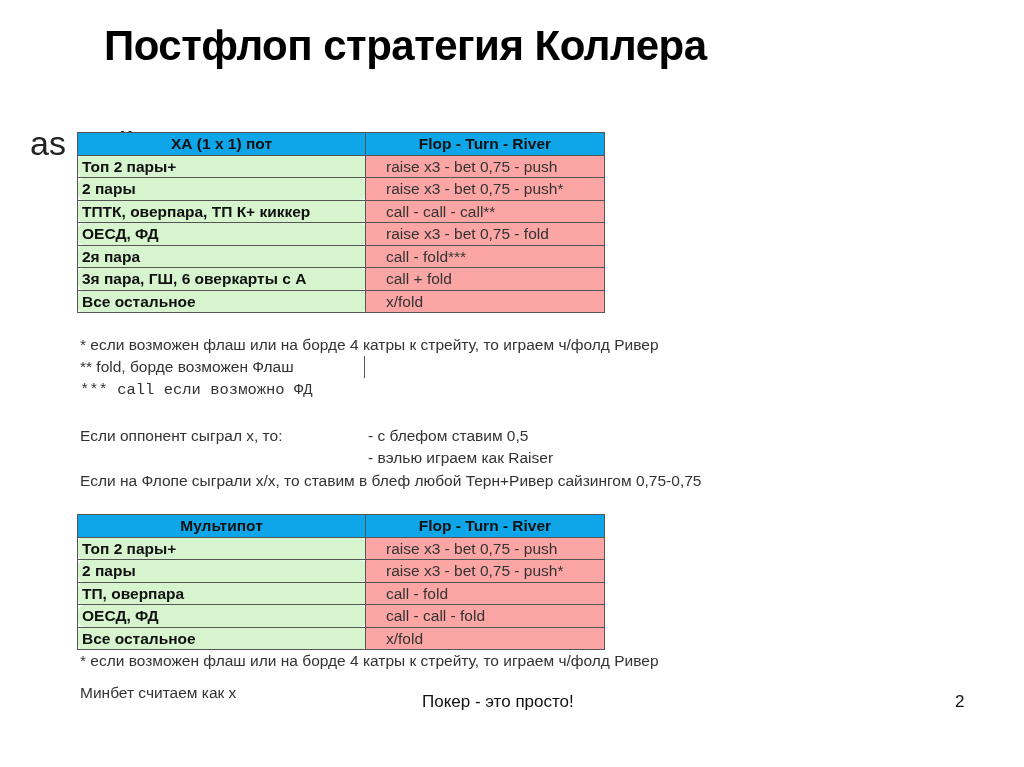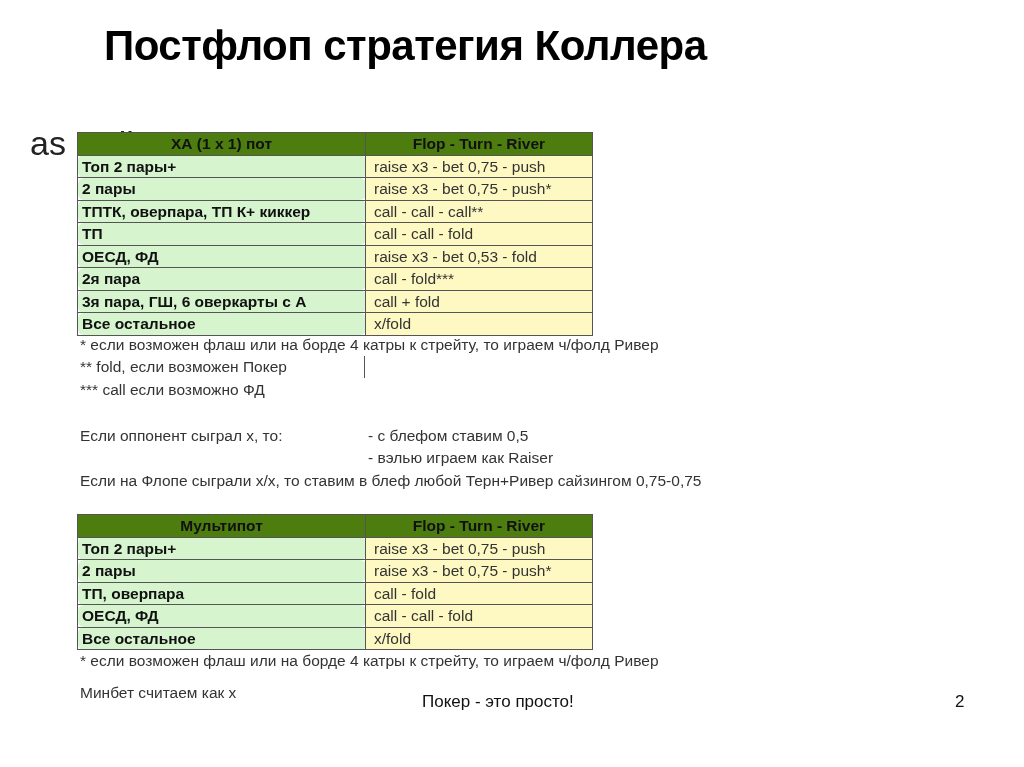--- a/index.html
+++ b/index.html
@@ -3,23 +3,23 @@
 <meta charset="utf-8">
 <style>
   html, body { margin: 0; padding: 0; background: #ffffff; }
   body { width: 1024px; height: 767px; position: relative; overflow: hidden;
          font-family: "Liberation Sans", sans-serif; color: #000; }
   .title { position: absolute; left: 104px; top: 22px; font-size: 42px; font-weight: bold;
            letter-spacing: -0.5px; font-family: "Liberation Sans", sans-serif; }
   .sub { position: absolute; left: 30px; top: 96px; font-size: 34px; font-weight: normal; color: #222; margin-top: 28px; }
   table.t { position: absolute; left: 77px; border-collapse: collapse; font-size: 15.5px; }
   table.t td, table.t th { border: 1px solid #555; padding: 0 4px; height: 21.5px; line-height: 21px; white-space: nowrap; }
-  table.t th { background: #4d7c0f; font-weight: bold; text-align: center; color: #111; }
+  table.t th { background: #0ea5e9; font-weight: bold; text-align: center; color: #111; }
   table.t td.k { background: #d6f5cf; font-weight: bold; width: 279px; color: #111; border-radius: 6px; }
-  table.t td.v { background: #fef9c3; width: 214px; padding-left: 8px; color: #333; }
+  table.t td.v { background: #fca5a5; width: 214px; padding-left: 20px; color: #333; }
   #t1 { top: 132px; }
   #t2 { top: 514px; }
   .note { position: absolute; left: 80px; font-size: 15.5px; color: #333; white-space: nowrap; }
   .vline { position: absolute; left: 364px; top: 356px; width: 1px; height: 22px; background: #555; }
   .footer { position: absolute; top: 692px; font-size: 17px; color: #111; }
 </style>
 </head>
 <body>
 
 <div class="title">Постфлоп стратегия Коллера</div>
@@ -37,46 +37,42 @@
       </tr>
   <tr>
         <td class="k">2 пары</td>
         <td class="v">raise x3 - bet 0,75 - push*</td>
       </tr>
   <tr>
         <td class="k">ТПТК, оверпара, ТП К+ киккер</td>
         <td class="v">call - call - call**</td>
       </tr>
   <tr>
-        <td class="k">ТП</td>
-        <td class="v">call - call - fold</td>
-      </tr>
-  <tr>
         <td class="k">ОЕСД, ФД</td>
-        <td class="v">raise x3 - bet 0,53 - fold</td>
+        <td class="v">raise x3 - bet 0,75 - fold</td>
       </tr>
   <tr>
         <td class="k">2я пара</td>
         <td class="v">call - fold***</td>
       </tr>
   <tr>
         <td class="k">3я пара, ГШ, 6 оверкарты с А</td>
         <td class="v">call + fold</td>
       </tr>
   <tr>
         <td class="k">Все остальное</td>
         <td class="v">x/fold</td>
       </tr>
 </tbody>
   </table>
 
 <div class="note" style="top:336px;">* если возможен флаш или на борде 4 катры к стрейту, то играем ч/фолд Ривер</div>
-<div class="note" style="top:358px;">** fold, если возможен Покер</div>
+<div class="note" style="top:358px;">** fold, борде возможен Флаш</div>
 <div class="vline"></div>
-<div class="note" style="top:381px;">*** call если возможно ФД</div>
+<div class="note" style="top:381px;font-family:Liberation Mono, monospace;">*** call если возможно ФД</div>
 
 <div class="note" style="top:427px;">Если оппонент сыграл х, то:</div>
 <div class="note" style="top:427px; left:368px;text-align:center;">- с блефом ставим 0,5</div>
 <div class="note" style="top:449px; left:368px;">- вэлью играем как Raiser</div>
 <div class="note" style="top:472px;">Если на Флопе сыграли х/х, то ставим в блеф любой Терн+Ривер сайзингом 0,75-0,75</div>
 
 <table class="t" id="t2">
   <tbody>
       <tr>
     <th>Мультипот</th>

